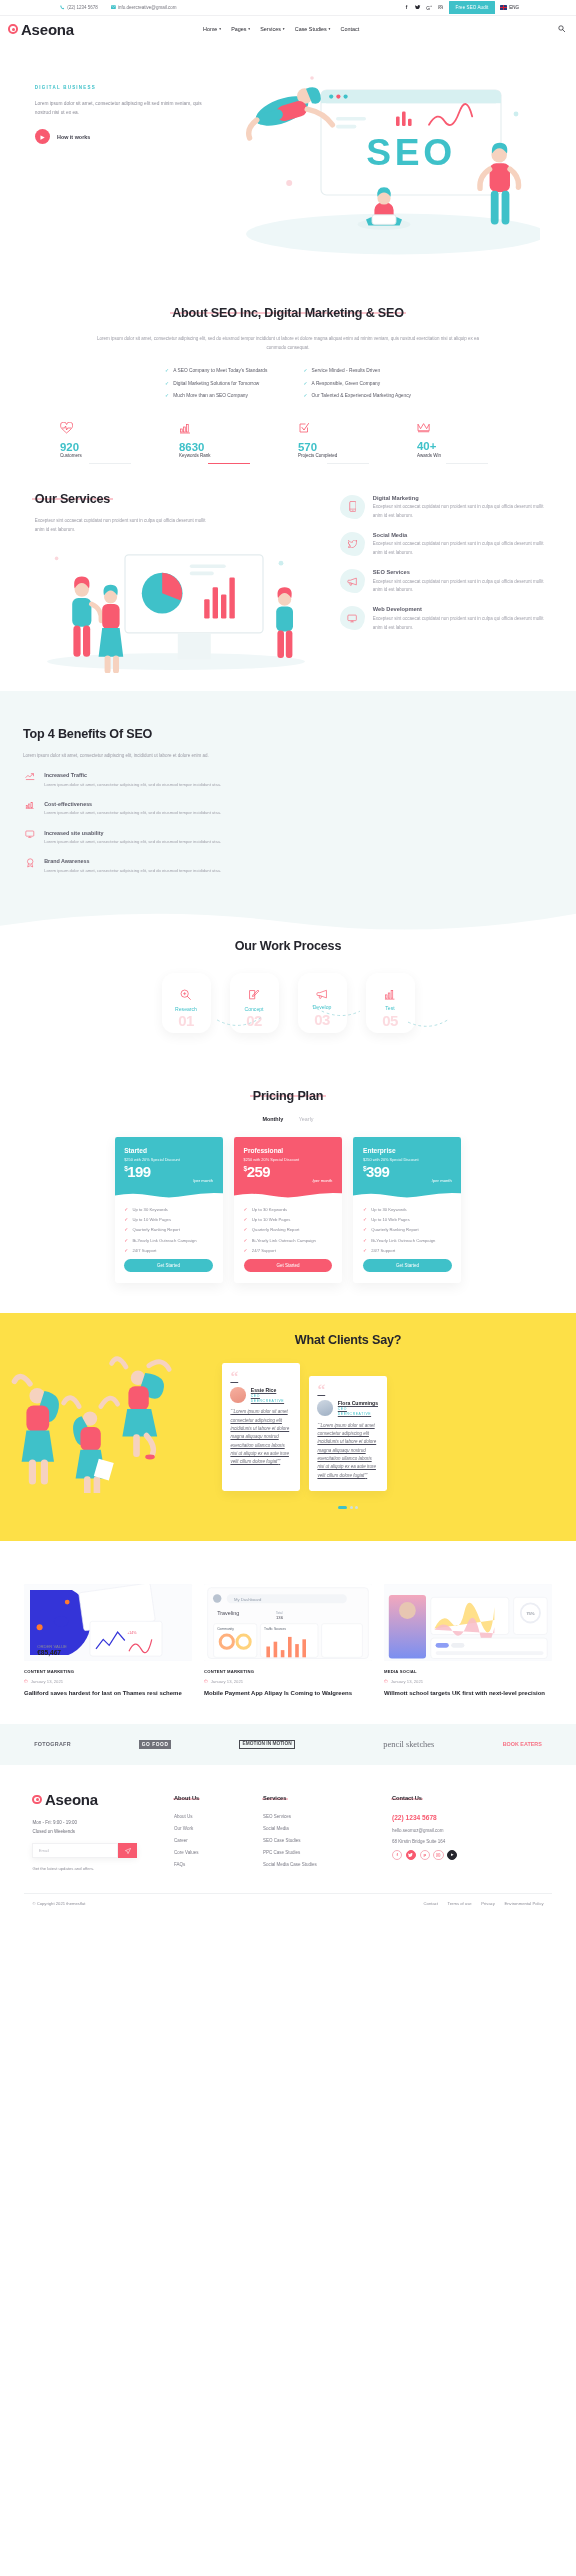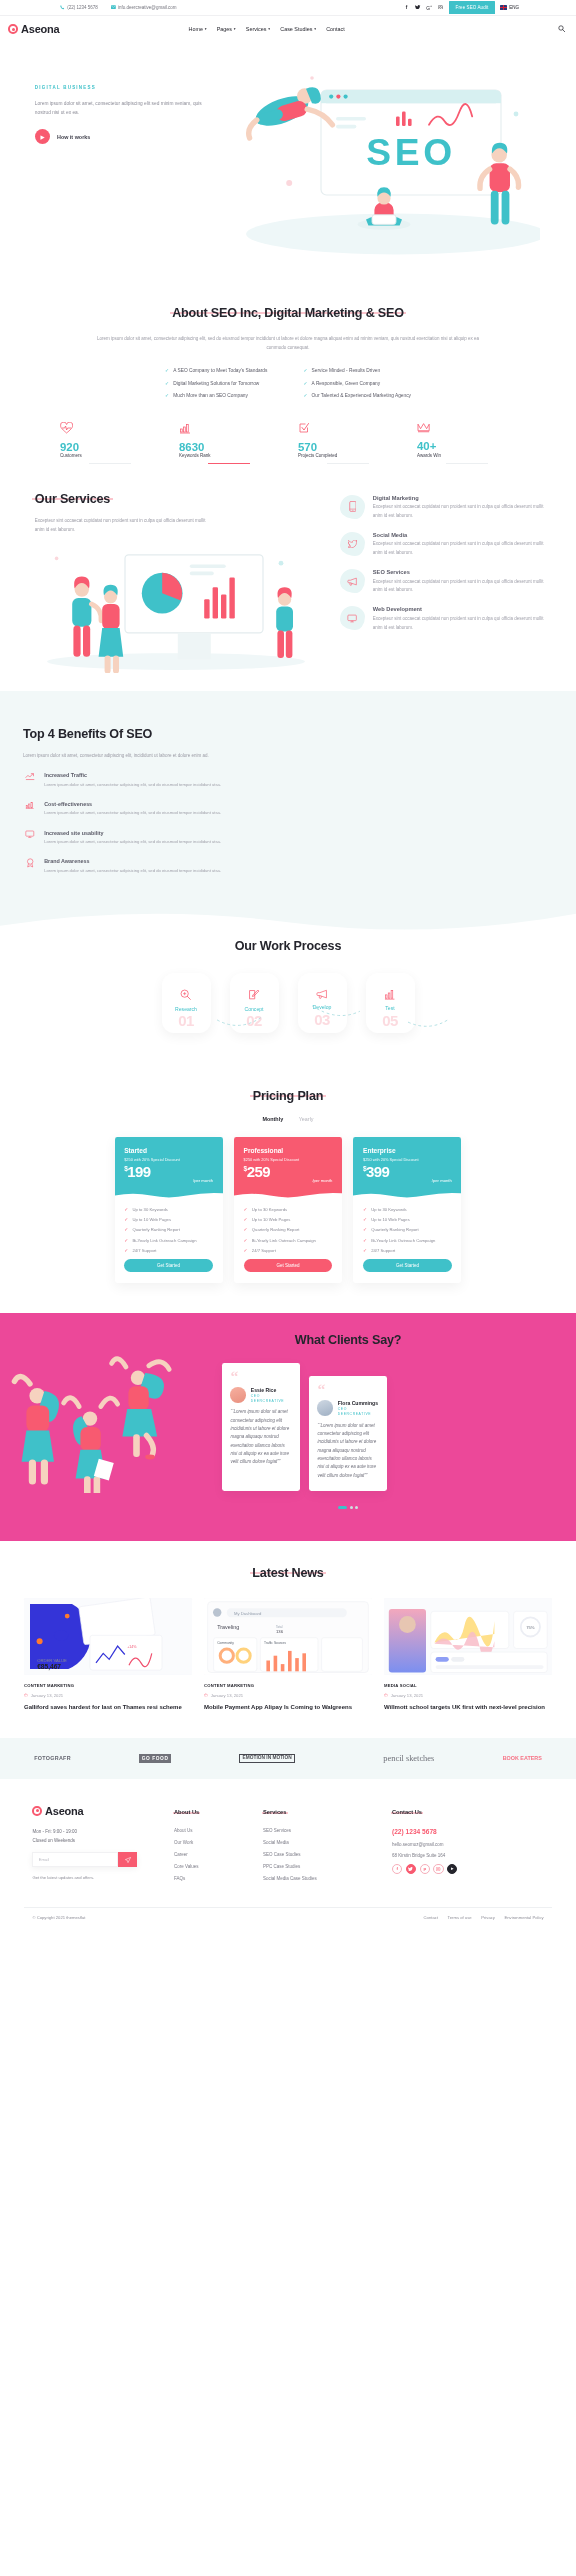--- a/index.html
+++ b/index.html
@@ -39,21 +39,21 @@
   }
   .brand { display: flex; align-items: center; gap: 3px; padding-left: 8.4px; }
   .logo-dot {
     width: 9.6px; height: 9.6px; border-radius: 50%;
     border: 2.1px solid #f85a70; position: relative;
   }
   .logo-dot:after {
     content: ""; position: absolute; left: 1.2px; top: 1.2px;
     width: 3px; height: 3px; border-radius: 50%; background: #f85a70;
   }
-  .brand-name { font-size: 11px; font-weight: bold; color: #25252d; letter-spacing: -0.2px; }
+  .brand-name { font-size: 15px; font-weight: bold; color: #25252d; letter-spacing: -0.2px; }
   .menu { display: flex; gap: 10.2px; margin-left: 129px; }
   .menu a { font-size: 5.4px; color: #25252d; text-decoration: none; display: flex; gap: 1.8px; align-items: center;}
   .caret { font-size: 3.6px; color: #25252d; }
   .search-ic { margin-left: auto; margin-right: 10.8px; font-size: 6.6px; color: #25252d; }
 
   
   .hero { position: relative; height: 239px; overflow: hidden; }
   .hero-inner { width: 528px; margin: 0 auto; display:flex; }
   .hero-left { width: 198px; padding-top: 43px; padding-left: 10.8px; }
   .eyebrow { font-size: 4.5px; letter-spacing: 1.2px; color: #3fc1c9; font-weight: bold; margin-bottom: 8.4px;}
@@ -170,21 +170,21 @@
   .plan-head .per { font-size: 4.2px; text-align:right; margin-top: -2.4px;}
   .plan-wave { position:absolute; bottom:-0.6px; left:0; width:100%; height: 7.2px;}
   .plan-body { padding: 8.4px 9.6px 10.8px; text-align:left;}
   .pfeat { display:flex; gap:4.2px; align-items:center; font-size: 4.2px; color:#8b8b96; margin-bottom: 5.4px;}
   .pfeat .ck { color:#f85a70; font-size:4.8px;}
   .get-btn { margin-top: 6px; height: 12.6px; border-radius:6.6px; color:#fff; font-size:4.5px;
     display:flex;align-items:center;justify-content:center;}
   .get-btn.t { background:#3fc1c9;} .get-btn.p { background:#f85a70;}
 
   
-  .testi { background:#ec4899; padding: 20.4px 0 32px; position:relative; overflow:hidden;}
+  .testi { background:#fde047; padding: 20.4px 0 32px; position:relative; overflow:hidden;text-decoration:underline;}
   .testi-art { position:absolute; left: 6px; top: 30px; width: 198px; height: 150px;}
   .testi-right { width: 252px; margin-left: 222px;}
   .tcards { display:flex; gap: 9px; margin-top: 15.6px;}
   .tcard { background:#fff; border-radius:2.4px; padding: 8.4px 8.4px 10.8px; width: 78px; position:relative; box-shadow:0 3.6px 10.8px rgba(0,0,0,.05);}
   .tcard.mid { margin-top: 13.2px; }
   .quote-mark { color:#fbd2d8; font-size: 15.6px; font-weight:bold; line-height: .7; font-family:"Liberation Serif",serif;}
   .tperson { display:flex; gap:4.8px; align-items:center; margin-top: 4.8px;}
   .tav { width: 15.6px; height:15.6px; border-radius:50%; flex:none; background:linear-gradient(160deg,#f7b0a0,#e8907f);}
   .tav.b { background:linear-gradient(160deg,#cfd8e3,#9fb0c4);}
   .tperson h5 { font-size: 5.1px; color:#25252d; font-weight:bold;}
@@ -873,21 +873,20 @@
     </div>
     <div class="dots">
       <span class="dot on"></span>
       <span class="dot"></span>
       <span class="dot"></span>
     </div>
   </div>
 </div>
 
 <div class="wrap news">
-  <div class="center"><h2 class="sec-title">Latest News</h2></div>
   <div class="news-grid">
 
     <div class="ncard">
       <div class="nthumb">
         <svg width="168" height="77" viewBox="0 0 280 128">
           <rect width="280" height="128" fill="#fafbfd"></rect>
           <path d="M10 10 h70 a60 60 0 01-6 108 H10z" fill="#3434d8"></path>
           <circle cx="72" cy="30" r="4" fill="#ff7a2f"></circle>
             <circle cx="26" cy="72" r="5" fill="#ff7a2f"></circle>
           <ellipse cx="62" cy="62" rx="12" ry="9" fill="#3434d8"></ellipse>

